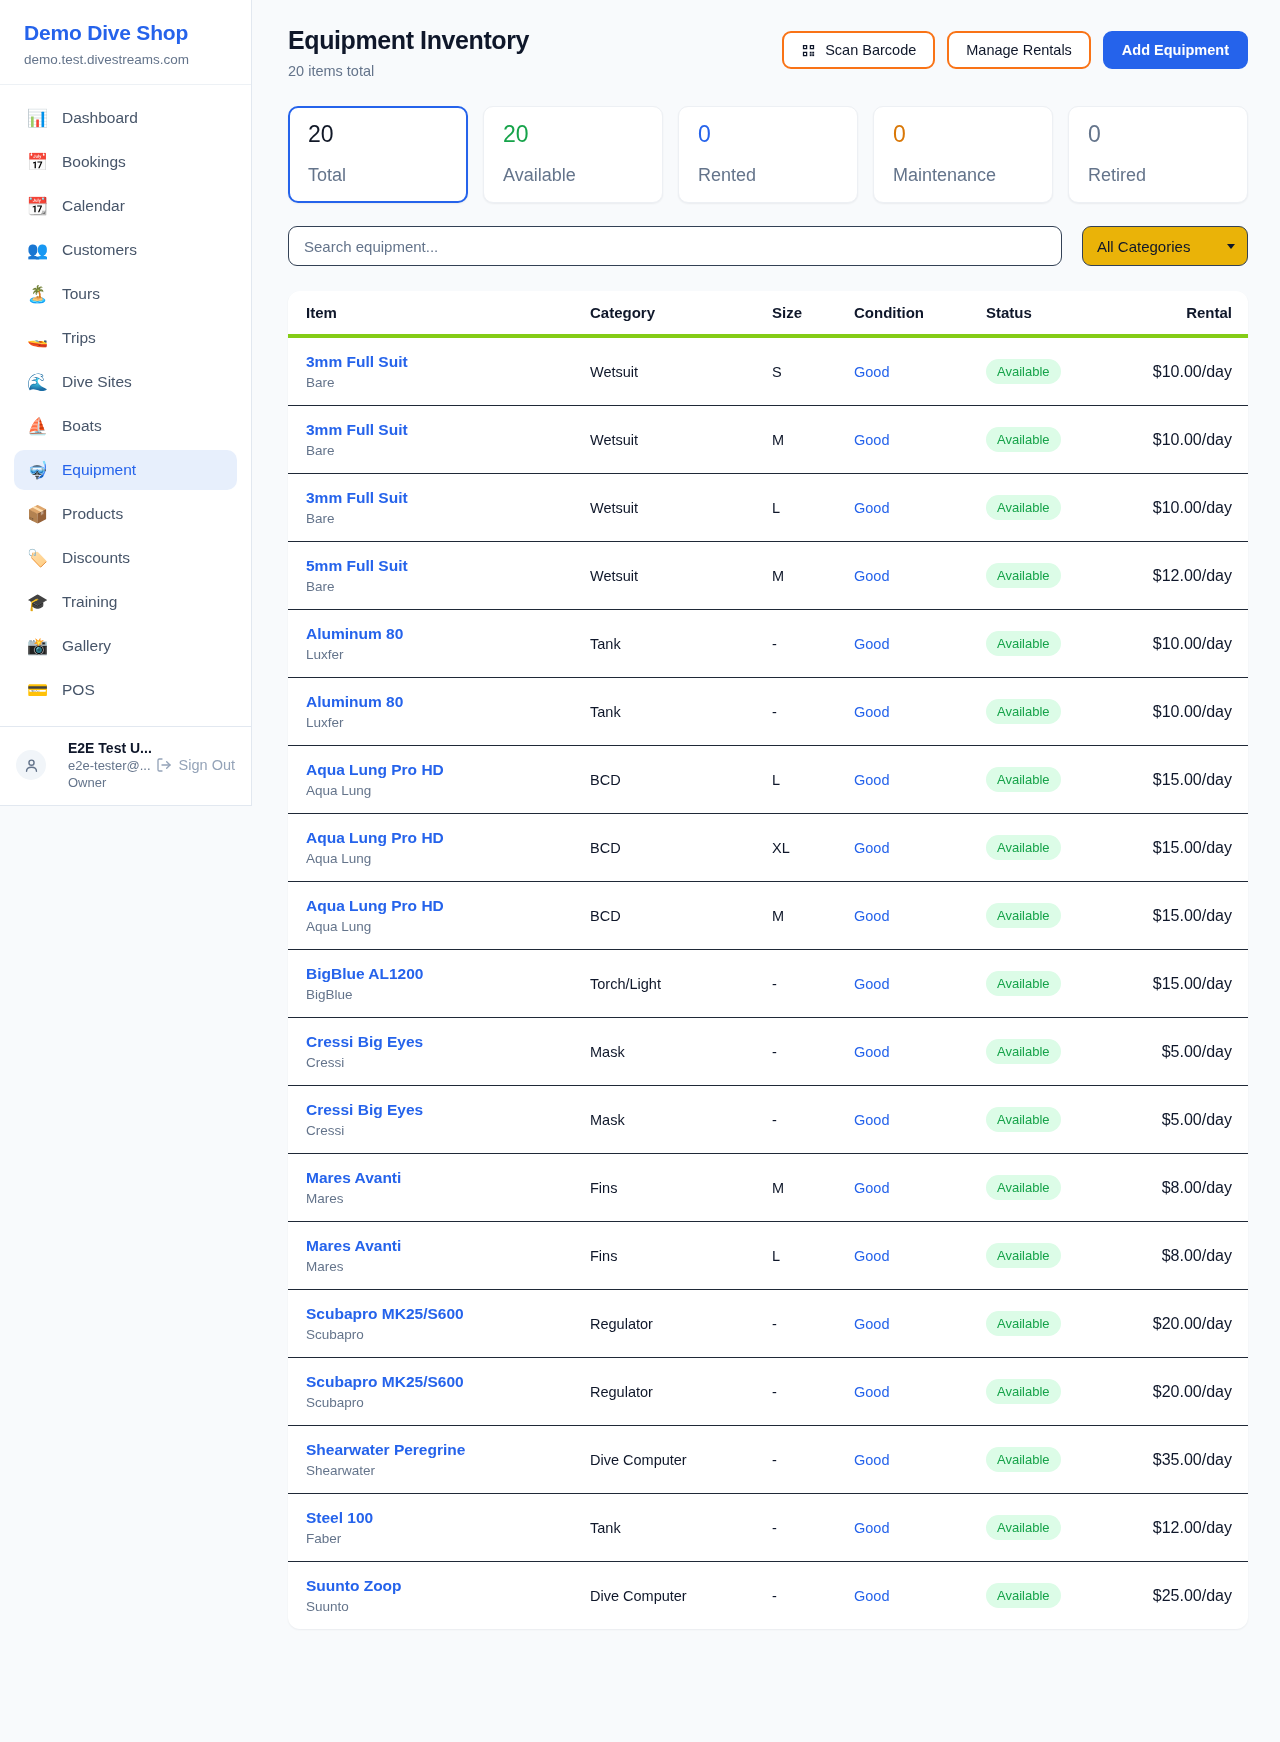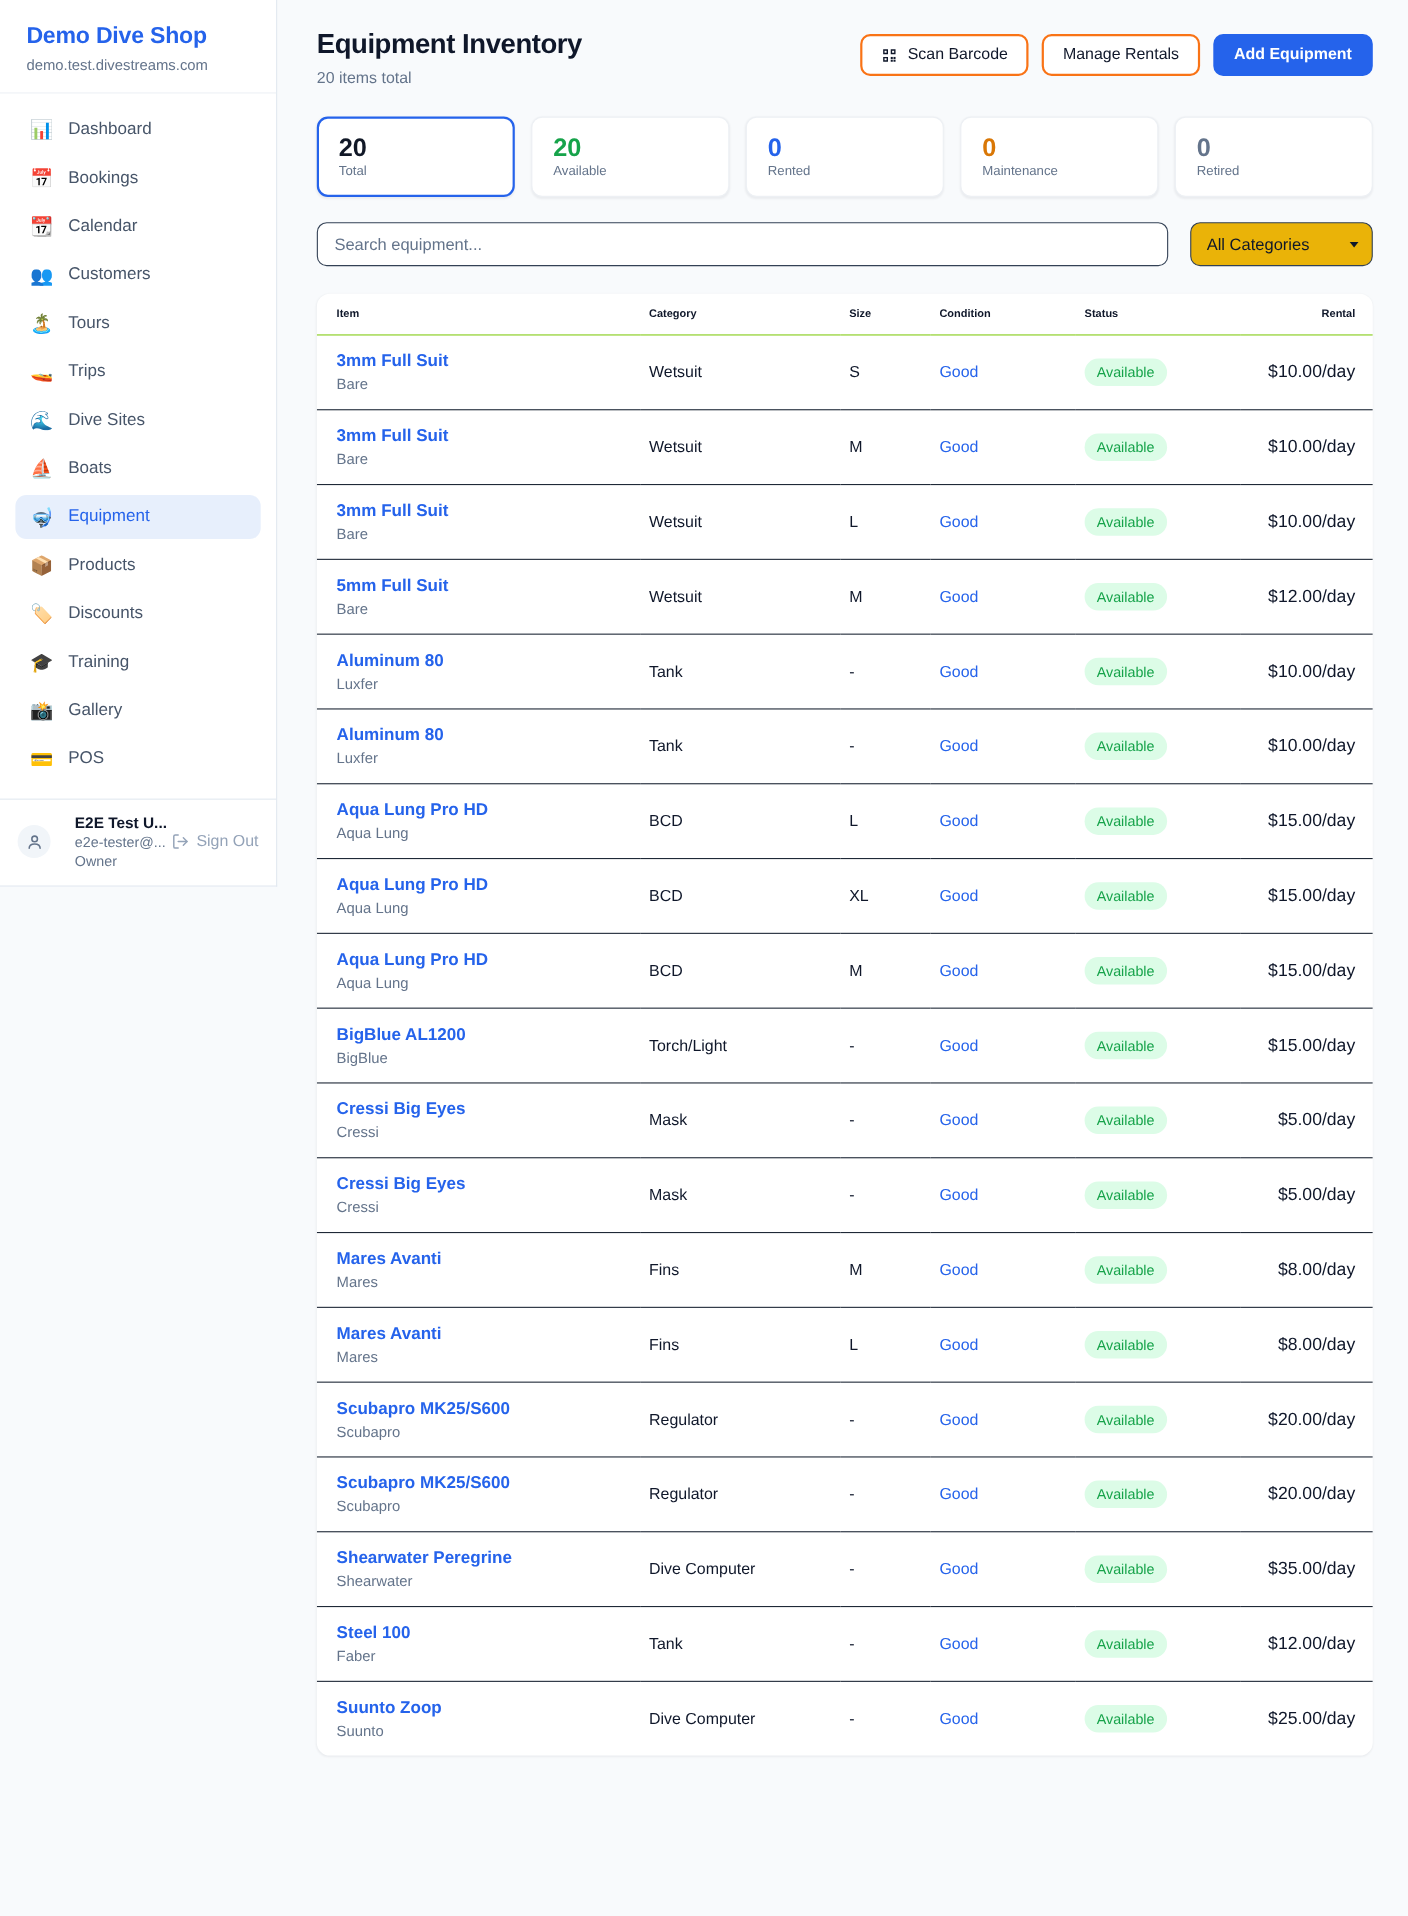--- a/index.html
+++ b/index.html
@@ -55,22 +55,22 @@
     font-size:14.5px; font-weight:500; font-family:inherit; cursor:pointer;
   }
   .btn.primary { background:#2563eb; border-color:#2563eb; color:#fff; font-weight:600; }
 
   .stats { display:grid; grid-template-columns:repeat(5,1fr); gap:15px; margin-top:27px; }
   .stat-card {
     background:#fff; border:1px solid #edf0f4; border-radius:10px;
     padding:14px 19px 16px; box-shadow:0 1px 2px rgba(15,23,42,.06);
   }
   .stat-card.selected { border:2px solid #2563eb; padding:13px 18px 15px; }
-  .stat-value { font-size:23px; font-weight:bold; }
-  .stat-label { font-size:12px; color:#64748b; margin-top:0; }
+  .stat-value { font-size:23px; font-weight:normal; }
+  .stat-label { font-size:18px; color:#64748b; margin-top:17px; }
 
   .filter-row { display:flex; gap:20px; margin-top:23px; }
   .search-input {
     flex:1; height:40px; border:1px solid #334155; border-radius:9px;
     padding:0 15px; font-size:15px; font-family:inherit; color:#0f172a; background:#fff;
   }
   .search-input::placeholder { color:#64748b; }
   .select-wrap { position:relative; width:166px; flex:none; }
   .select-wrap select {
     width:100%; height:40px; appearance:none; -webkit-appearance:none;
@@ -84,22 +84,22 @@
   }
 
   .table-card {
     background:#fff; border-radius:12px; margin-top:25px;
     box-shadow:0 1px 2px rgba(15,23,42,.06); overflow:hidden; margin-bottom:16px;
   }
   table { width:100%; border-collapse:collapse; table-layout:fixed; }
   col.c-item { width:294px; } col.c-cat { width:182px; } col.c-size { width:82px; }
   col.c-cond { width:132px; } col.c-status { width:150px; } col.c-rental { width:auto; }
   th {
-    text-align:left; font-size:10px; font-weight:bold; color:#0f172a;
-    padding:13px 8px; border-bottom:1px solid #84cc16;
+    text-align:left; font-size:15px; font-weight:bold; color:#0f172a;
+    padding:13px 8px; border-bottom:4px solid #84cc16;
   }
   th:first-child, td:first-child { padding-left:18px; }
   th:last-child, td:last-child { text-align:right; padding-right:16px; }
   td { padding:15px 8px; border-bottom:1.5px solid #1f2937; vertical-align:middle; }
   tr:last-child td { border-bottom:none; }
   .item-name { color:#2563eb; font-size:15.5px; font-weight:600; cursor:pointer; }
   .item-brand { color:#64748b; font-size:13.5px; margin-top:4px; }
   .cell { font-size:14.5px; color:#0f172a; }
   .cond { color:#2563eb; cursor:pointer; }
   .badge {

